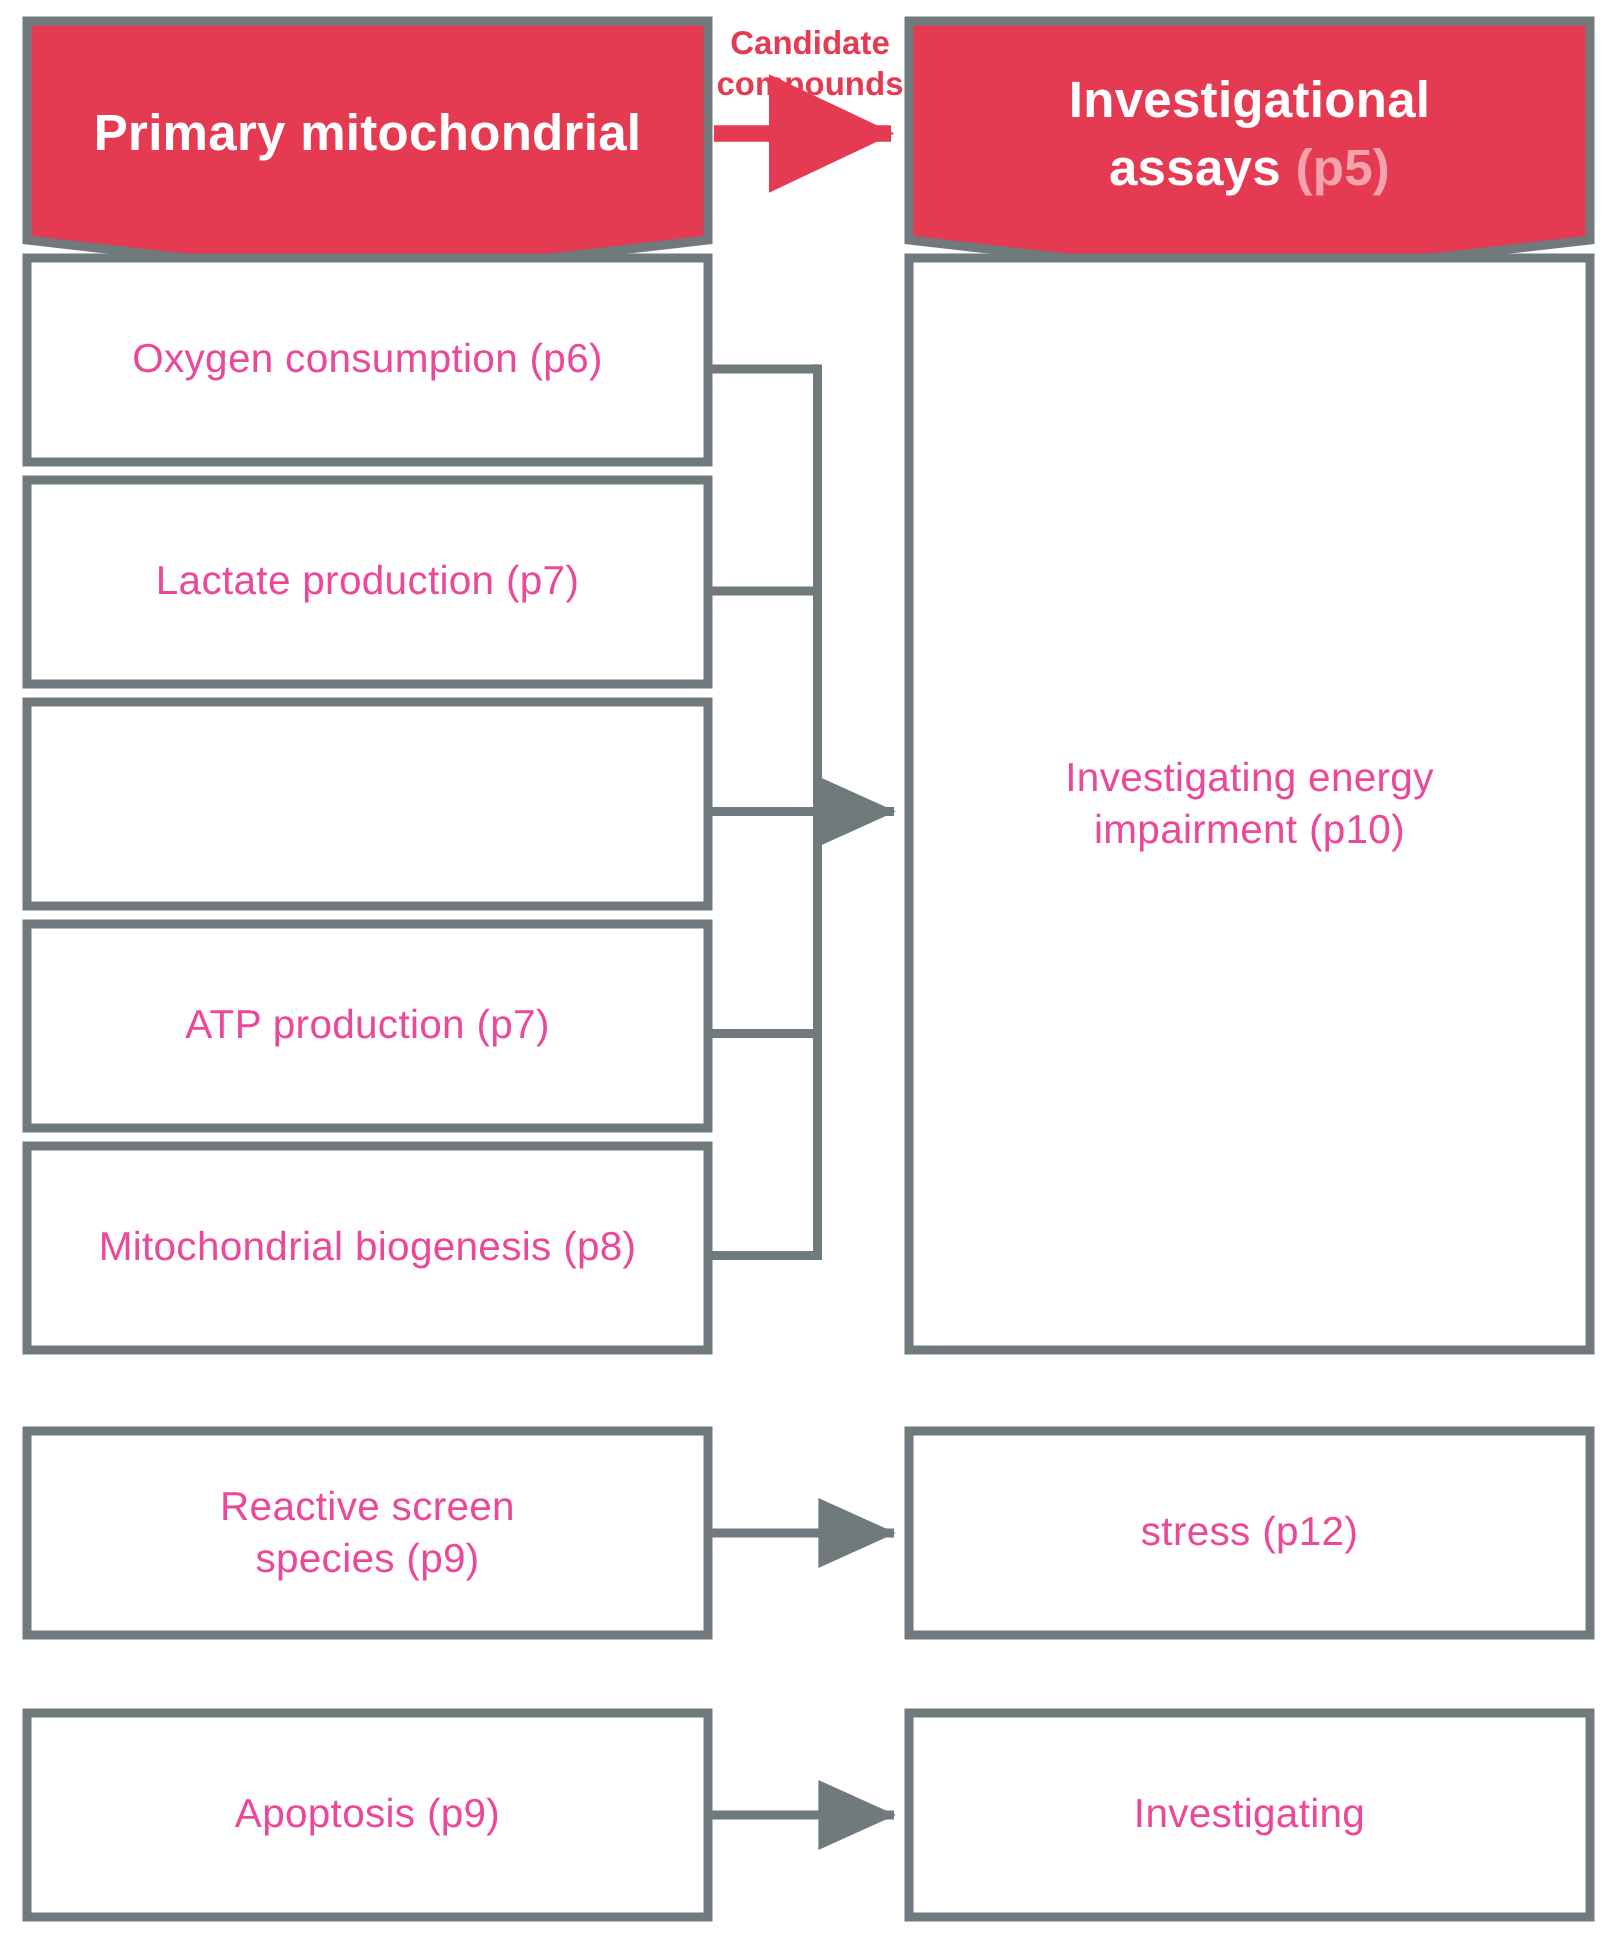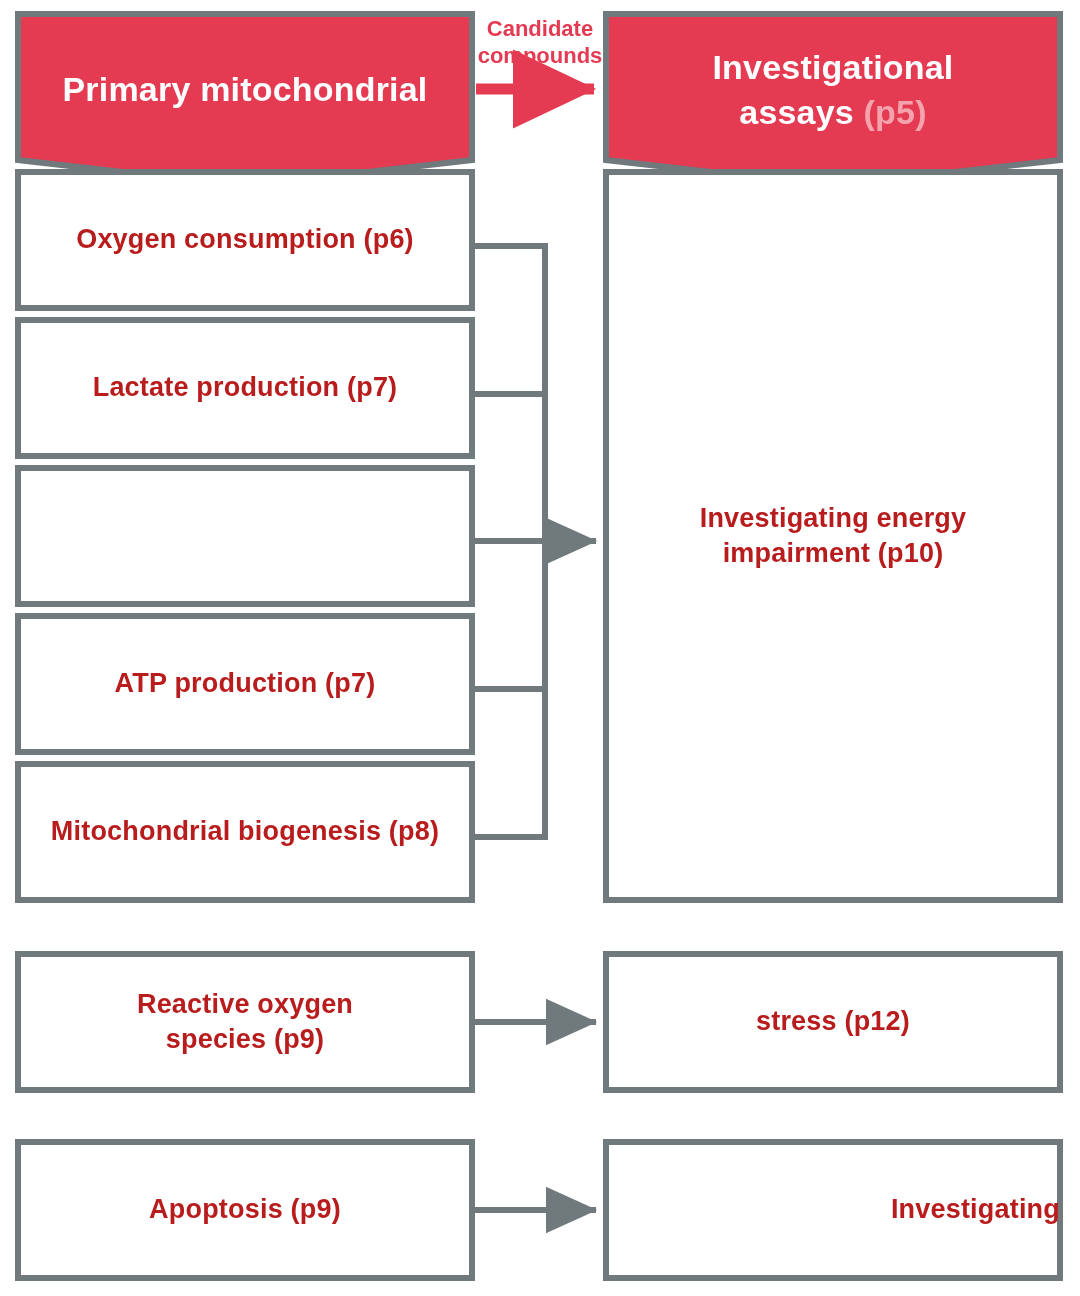--- a/index.html
+++ b/index.html
@@ -23,23 +23,23 @@
     top: 0;
     width: 1080px;
     height: 1296px;
   }
   .lbl {
     position: absolute;
     display: flex;
     align-items: center;
     justify-content: center;
     text-align: center;
-    color: #b91c1c;
+    color: #ec4899;
     font-family: "Liberation Sans", sans-serif;
-    font-weight: 700;
+    font-weight: 400;
     line-height: 1.3;
     pointer-events: none;
   }
   .box-label {
     font-size: 27px;
     letter-spacing: 0.2px;
   }
   .banner-label {
     color: #ffffff;
     font-weight: bold;
@@ -120,29 +120,29 @@
   <div class="lbl edge-label" style="left:476px; top:12px; width:128px; height:60px; flex-direction:column;">
     <span>Candidate</span>
     <span>compounds</span>
   </div>
 
   <div class="lbl box-label" style="left:18px; top:172px; width:454px; height:136px;">Oxygen consumption (p6)</div>
   <div class="lbl box-label" style="left:18px; top:320px; width:454px; height:136px;">Lactate production (p7)</div>
   <div class="lbl box-label" style="left:18px; top:616px; width:454px; height:136px;">ATP production (p7)</div>
   <div class="lbl box-label" style="left:18px; top:764px; width:454px; height:136px;">Mitochondrial biogenesis (p8)</div>
   <div class="lbl box-label" style="left:18px; top:954px; width:454px; height:136px; flex-direction:column;">
-    <span>Reactive oxygen</span>
+    <span>Reactive screen</span>
     <span>species (p9)</span>
   </div>
   <div class="lbl box-label" style="left:18px; top:1142px; width:454px; height:136px;">Apoptosis (p9)</div>
 
   <div class="lbl box-label" style="left:606px; top:172px; width:454px; height:728px; flex-direction:column;">
     <span>Investigating energy</span>
     <span>impairment (p10)</span>
   </div>
   <div class="lbl box-label" style="left:606px; top:954px; width:454px; height:136px; flex-direction:column;">
     <span>stress (p12)</span>
   </div>
-  <div class="lbl box-label" style="left:606px; top:1142px; width:454px; height:136px; flex-direction:column;align-items:flex-end;">
+  <div class="lbl box-label" style="left:606px; top:1142px; width:454px; height:136px; flex-direction:column;">
     <span>Investigating</span>
   </div>
 
 </div>
 
 </body></html>

